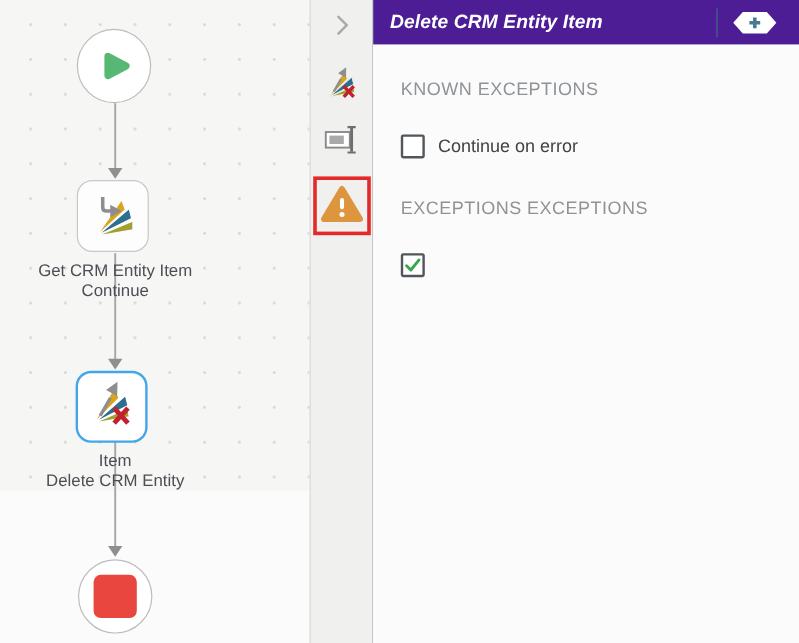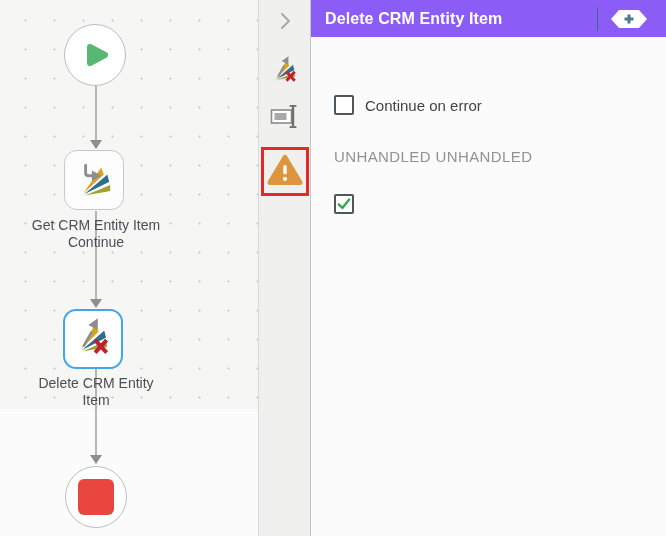--- a/index.html
+++ b/index.html
@@ -48,22 +48,23 @@
   .tab-rename { top: 103px; }
   .tab-warning { top: 154px; }
   .highlight-box {
     position: absolute; left: 2px; top: 147px; width: 48px; height: 49px;
     border: 3px solid #e42a28;
   }
 
   
   .panel { position: absolute; left: 311px; top: 0; width: 355px; height: 536px; background: #fbfbfb; }
   .panel-header {
-    height: 37px; background: #8b5cf6; display: flex; align-items: center;
+    height: 37px; background: #4c1d95; display: flex; align-items: center;
     padding: 0 10px 0 14px;
+    font-style: italic;
   }
   .panel-title { color: #ffffff; font-size: 16px; font-weight: 700; letter-spacing: 0.1px; white-space: nowrap; }
   .header-divider { width: 1px; height: 24px; background: #3c6c82; margin-left: auto; }
   .add-btn { background: none; border: 0; padding: 0; margin: 0 8px 0 12px; cursor: pointer; display: flex; align-items: center; }
 
   .panel-content { padding: 29px 18px 0 23px; }
   .section-heading { font-size: 15px; color: #8f9396; letter-spacing: 0.4px; font-weight: 400; }
   .check-row { display: flex; align-items: center; margin-top: 29px; margin-bottom: 33px; }
   .checkbox {
     width: 20px; height: 20px; border: 2px solid #51565a; border-radius: 2px;
@@ -115,22 +116,22 @@
         <polygon points="6,33 22,5 26,13" fill="#d9a421" stroke="#ffffff" stroke-width="1"></polygon>
         <polygon points="6,33 31,11 33,19" fill="#2e6e8e" stroke="#ffffff" stroke-width="1"></polygon>
         <polygon points="6,33 33,21 34,28" fill="#a3a032" stroke="#ffffff" stroke-width="1"></polygon>
         <line x1="11" y1="27" x2="19" y2="13" stroke="#8e8e8e" stroke-width="2.6"></line>
         <polygon points="0,-5 10,0 0,5" transform="translate(20,9) rotate(-62)" fill="#8e8e8e"></polygon>
         <line x1="22" y1="21" x2="33" y2="33" stroke="#c2202c" stroke-width="3.8"></line>
         <line x1="33" y1="21" x2="22" y2="33" stroke="#c2202c" stroke-width="3.8"></line>
       </svg>
     </div>
     <div class="node-label label-delete">
+      <div>Item</div>
       <div>Delete CRM Entity</div>
-      <div>Item</div>
     </div>
 
     <div class="node node-circle node-end">
       <div class="stop-square"></div>
     </div>
   </div>
 
   <div class="tabstrip">
 
     <button class="tab-btn tab-chevron">
@@ -181,29 +182,30 @@
         <svg width="38" height="20" viewBox="0 0 38 20">
           <polygon points="9,1 29,1 37,10 29,19 9,19 1,10" fill="#ffffff"></polygon>
           <line x1="19" y1="5.5" x2="19" y2="14.5" stroke="#4a7a90" stroke-width="3"></line>
           <line x1="14.5" y1="10" x2="23.5" y2="10" stroke="#4a7a90" stroke-width="3"></line>
         </svg>
       </button>
     </div>
 
     <div class="panel-content">
 
+      <div class="section-heading">KNOWN EXCEPTIONS</div>
 
       <div class="check-row">
         <span class="checkbox">
           
         </span>
         <span class="check-label">Continue on error</span>
       </div>
 
-      <div class="section-heading">UNHANDLED UNHANDLED</div>
+      <div class="section-heading">EXCEPTIONS EXCEPTIONS</div>
 
       <div class="check-row">
         <span class="checkbox checked">
           <svg width="16" height="16" viewBox="0 0 20 20">
             <path d="M3.5 10.5 L8 15 L16.5 4.5" fill="none" stroke="#3aa64b" stroke-width="3" stroke-linecap="round" stroke-linejoin="round"></path>
           </svg>
         </span>
       </div>
 
     </div>

